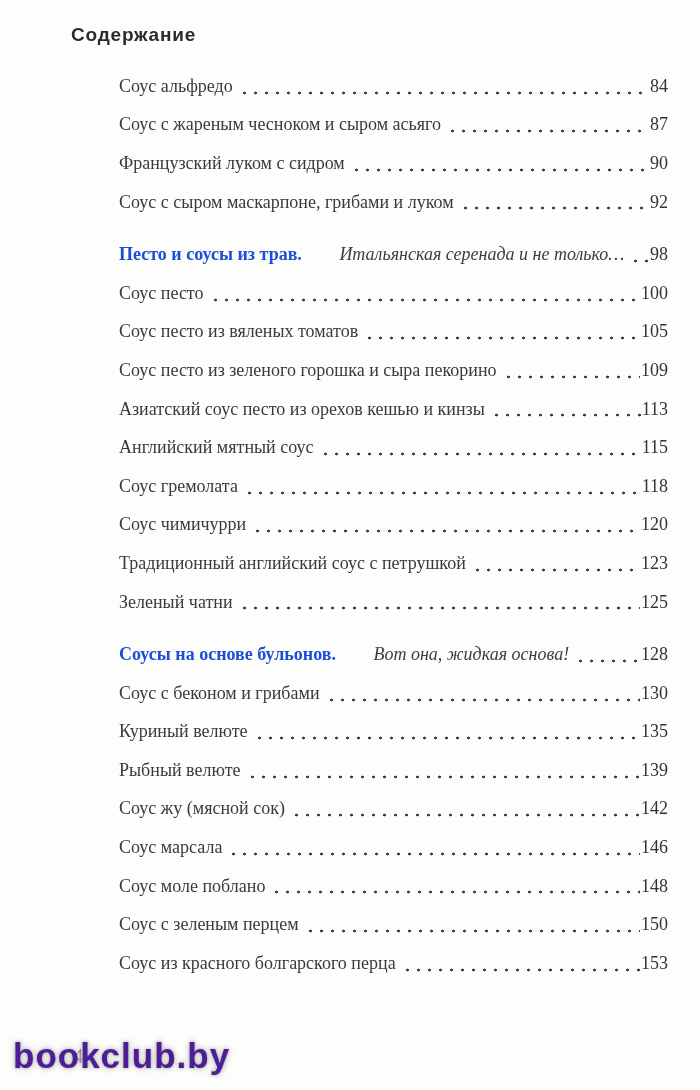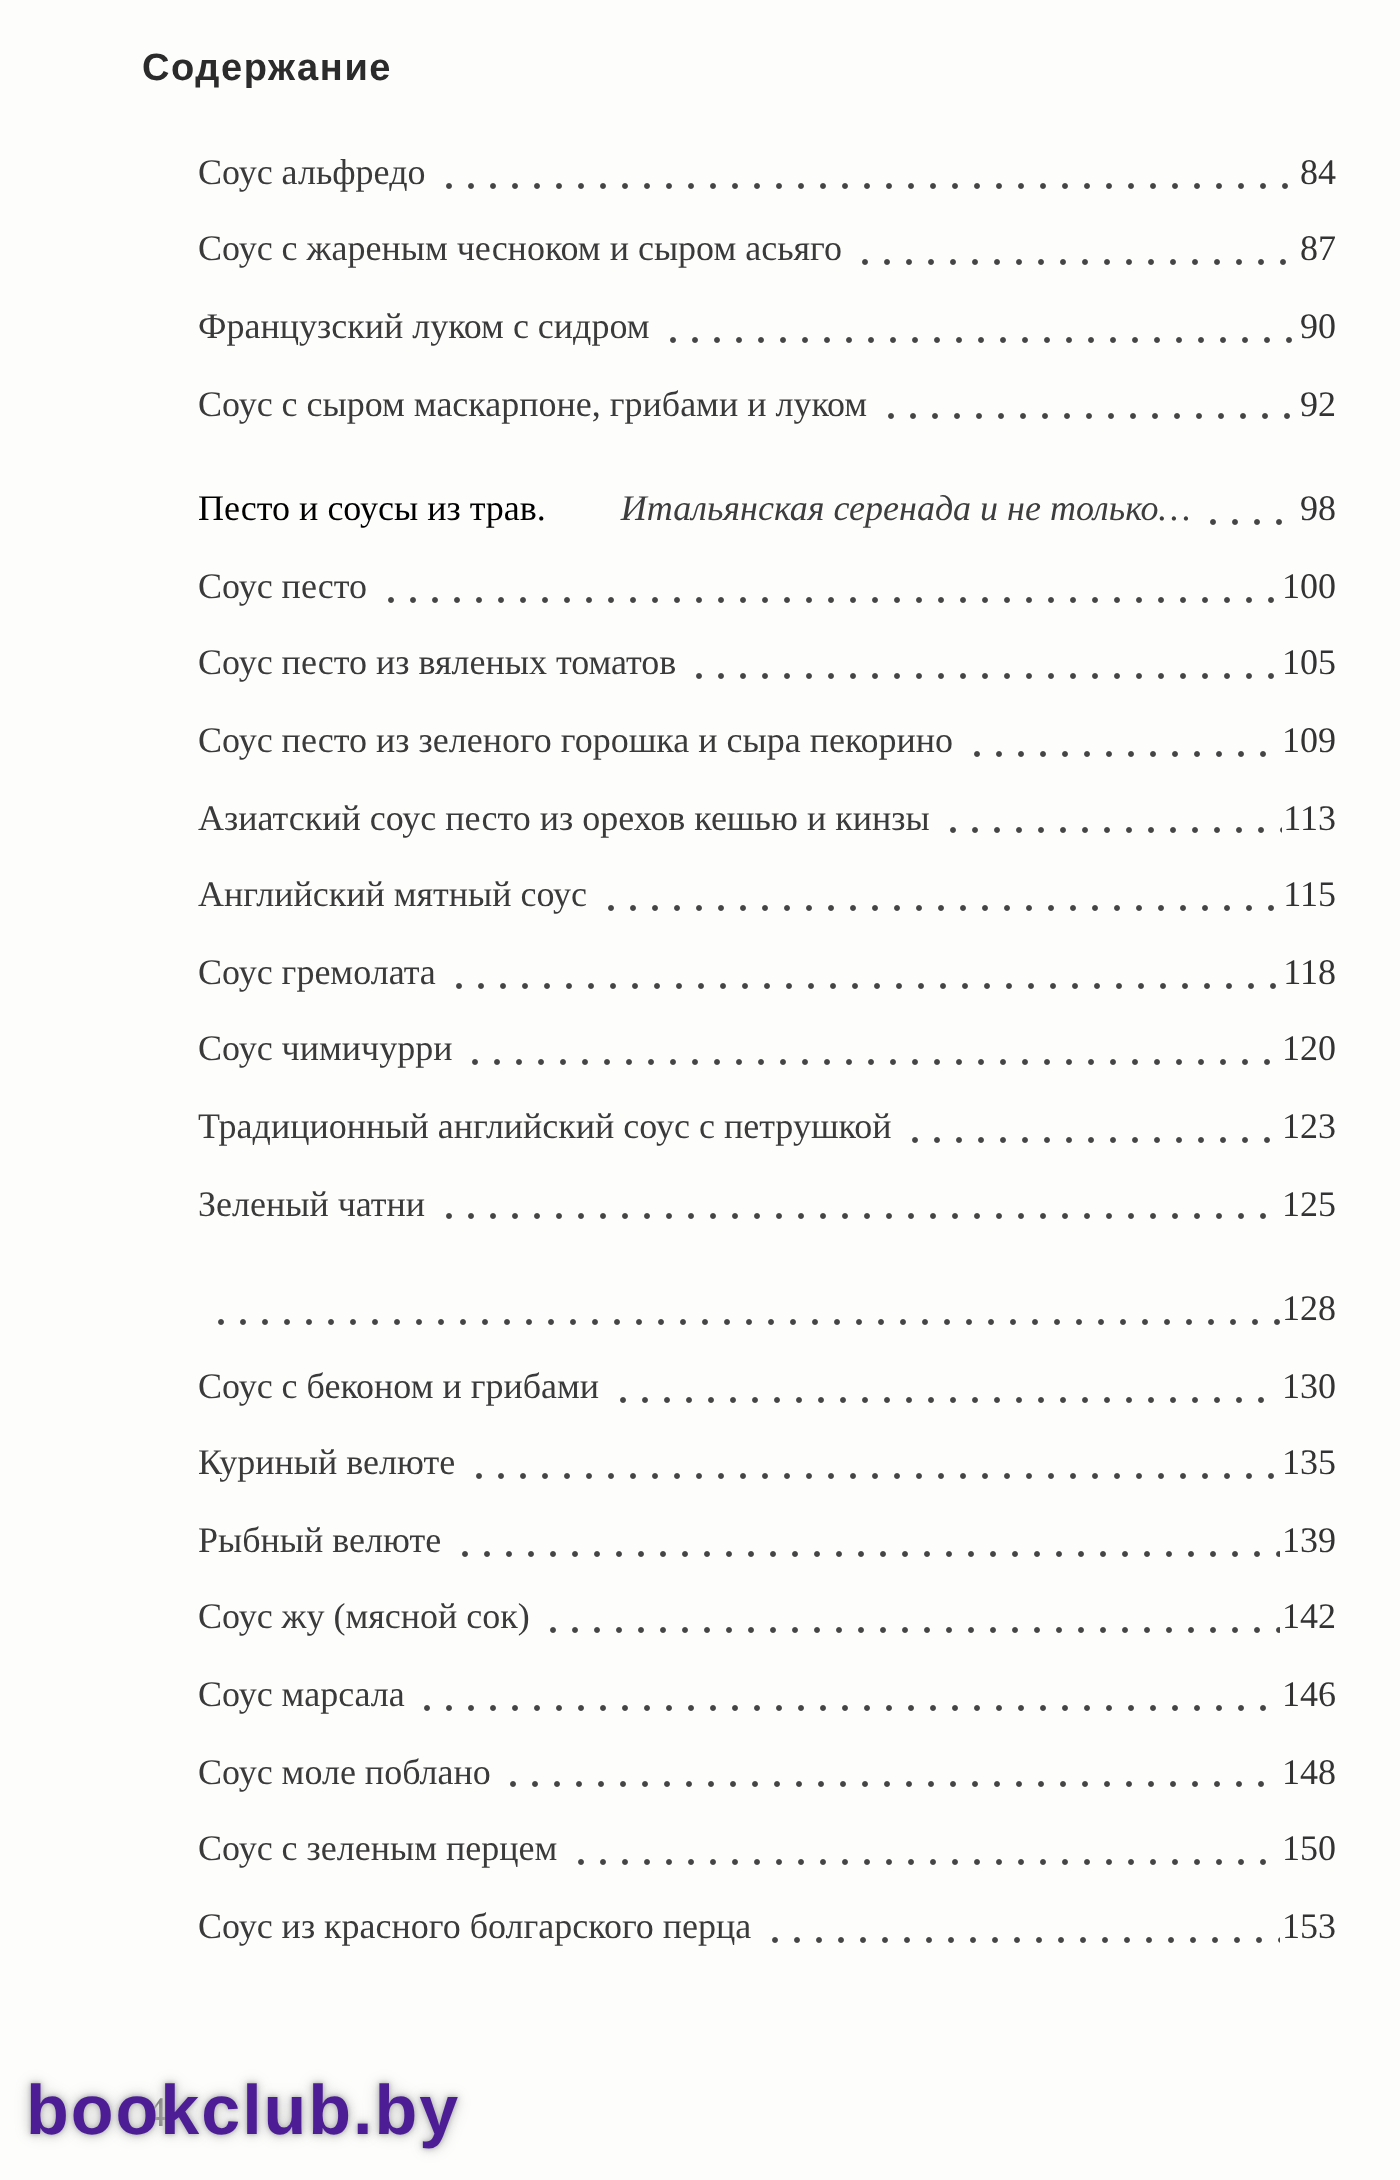--- a/index.html
+++ b/index.html
@@ -19,21 +19,21 @@
     position: absolute;
     left: 71px; top: 24px;
     font-family: "Liberation Sans", sans-serif;
     font-size: 19px;
     font-weight: 700;
     letter-spacing: 0.8px;
     color: #2b2b2b;
   }
   .toc {
     position: absolute;
-    left: 99px; right: 32px; top: 67px;
+    left: 119px; right: 32px; top: 67px;
   }
   .row {
     display: flex;
     align-items: center;
     height: 38.6px;
     font-size: 18px;
     white-space: nowrap;
   }
   .row .title { flex: 0 0 auto; color: #3a3a3a; }
   .row .leader {
@@ -41,21 +41,21 @@
     min-width: 8px;
     align-self: stretch;
     margin: 0 1px 0 6px;
     background-image: radial-gradient(circle, #454545 1.2px, transparent 1.7px);
     background-size: 11px 4px;
     background-repeat: repeat-x;
     background-position: left bottom 11px;
   }
   .row .pagenum { flex: 0 0 auto; color: #333; }
   .header-row { margin-top: 14px; }
-  .header-row .t-bold { font-weight: 400; color: #000000; }
+  .header-row .t-bold { font-weight: 700; color: #1d4ed8; }
   .header-row .t-italic { font-style: italic; color: #3d3d3d; margin-left: 33px; }
   .watermark {
     position: absolute;
     left: 13px; top: 1036px;
     font-family: "Liberation Sans", sans-serif;
     font-weight: 700;
     font-size: 35px;
     letter-spacing: 1px;
     color: #4c1d95;
     text-shadow: 0 0 2px #ababab, 0 0 5px #c4c4c4, 0 0 9px #d9d9d9;
@@ -139,20 +139,21 @@
         <span class="title">Традиционный английский соус с петрушкой</span>
         <span class="leader"></span>
         <span class="pagenum">123</span>
       </div>
       <div class="row">
         <span class="title">Зеленый чатни</span>
         <span class="leader"></span>
         <span class="pagenum">125</span>
       </div>
       <div class="row header-row">
+        <span class="title"><span class="t-bold">Соусы на основе бульонов. </span><span class="t-italic">Вот она, жидкая основа!</span></span>
         <span class="leader"></span>
         <span class="pagenum">128</span>
       </div>
       <div class="row">
         <span class="title">Соус с беконом и грибами</span>
         <span class="leader"></span>
         <span class="pagenum">130</span>
       </div>
       <div class="row">
         <span class="title">Куриный велюте</span>

